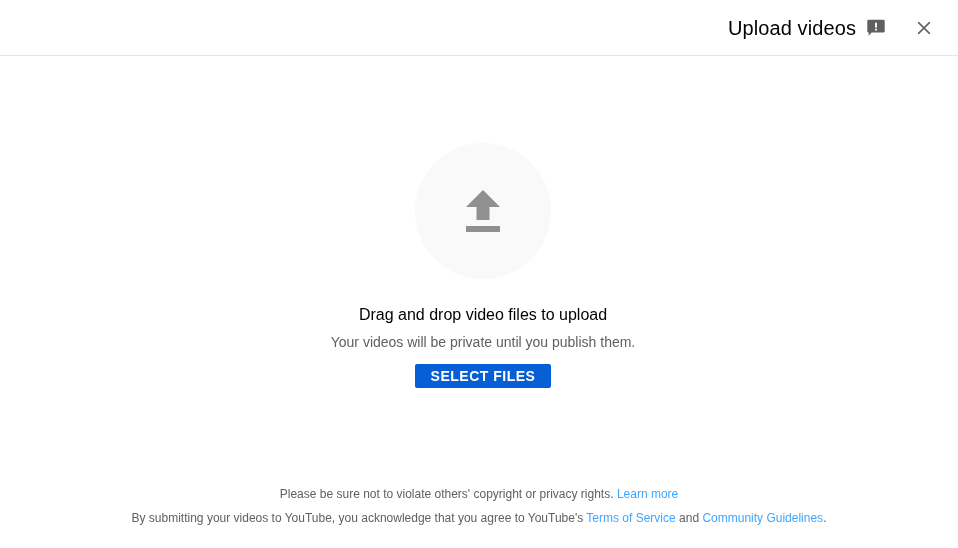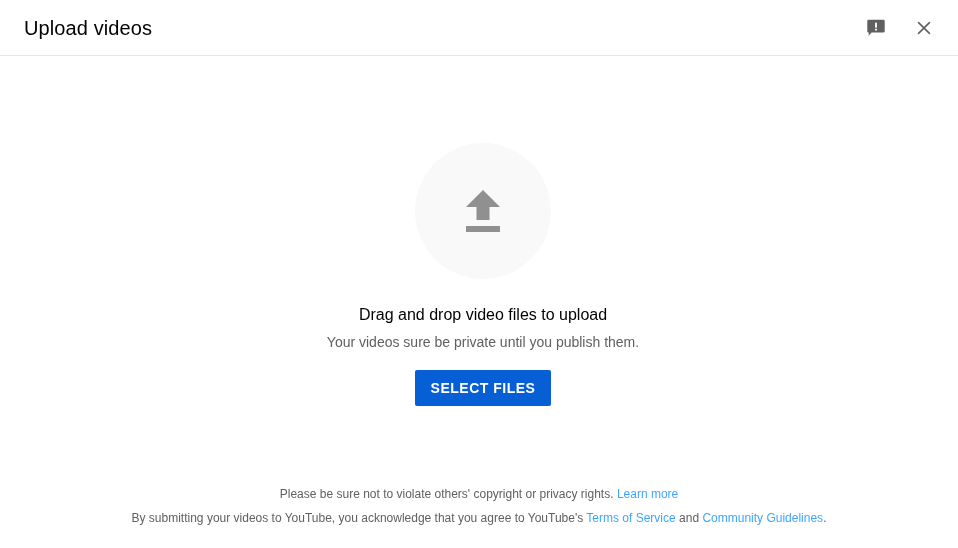--- a/index.html
+++ b/index.html
@@ -31,20 +31,21 @@
 
   
   .dialog-header {
     height: 56px;
     min-height: 56px;
     border-bottom: 1px solid #e5e5e5;
     display: flex;
     align-items: center;
     padding: 0 14px 0 24px;
     box-sizing: border-box;
+    text-align: right;
   }
   .dialog-title {
     font-size: 20px;
     line-height: 28px;
     font-weight: 400;
     color: #030303;
     letter-spacing: 0.1px;
     flex: 1 1 auto;
     white-space: nowrap;
   }
@@ -117,26 +118,26 @@
   .dropzone-subtext {
     margin-top: 6px;
     font-size: 14px;
     line-height: 20px;
     font-weight: 400;
     color: #606060;
     text-align: center;
   }
 
   .select-files-button {
-    margin-top: 18px;
+    margin-top: 12px;
     background: #065fd4;
     color: #ffffff;
     border: none;
     border-radius: 2px;
-    height: 36px;
+    height: 24px;
     padding: 0 16px;
     font-family: "Liberation Sans", sans-serif;
     font-size: 14px;
     font-weight: bold;
     letter-spacing: 0.5px;
     text-transform: uppercase;
     cursor: pointer;
     display: inline-flex;
     align-items: center;
     justify-content: center;
@@ -209,21 +210,21 @@
 
             <path fill="#909090" d="M32 11 L49 28 H38.5 V41 H25.5 V28 H15 Z"></path>
 
             <rect x="15" y="47" width="34" height="6" fill="#909090"></rect>
           </svg>
         </span>
       </div>
 
       <div class="dropzone-headline">Drag and drop video files to upload</div>
 
-      <div class="dropzone-subtext">Your videos sure be private until you publish them.</div>
+      <div class="dropzone-subtext">Your videos will be private until you publish them.</div>
 
       <button class="select-files-button">SELECT FILES</button>
 
     </div>
 
     <div class="legal">
 
       <span class="legal-line">
         <span>Please be sure not to violate others' copyright or privacy rights. </span><span class="link">Learn more</span>
       </span>

